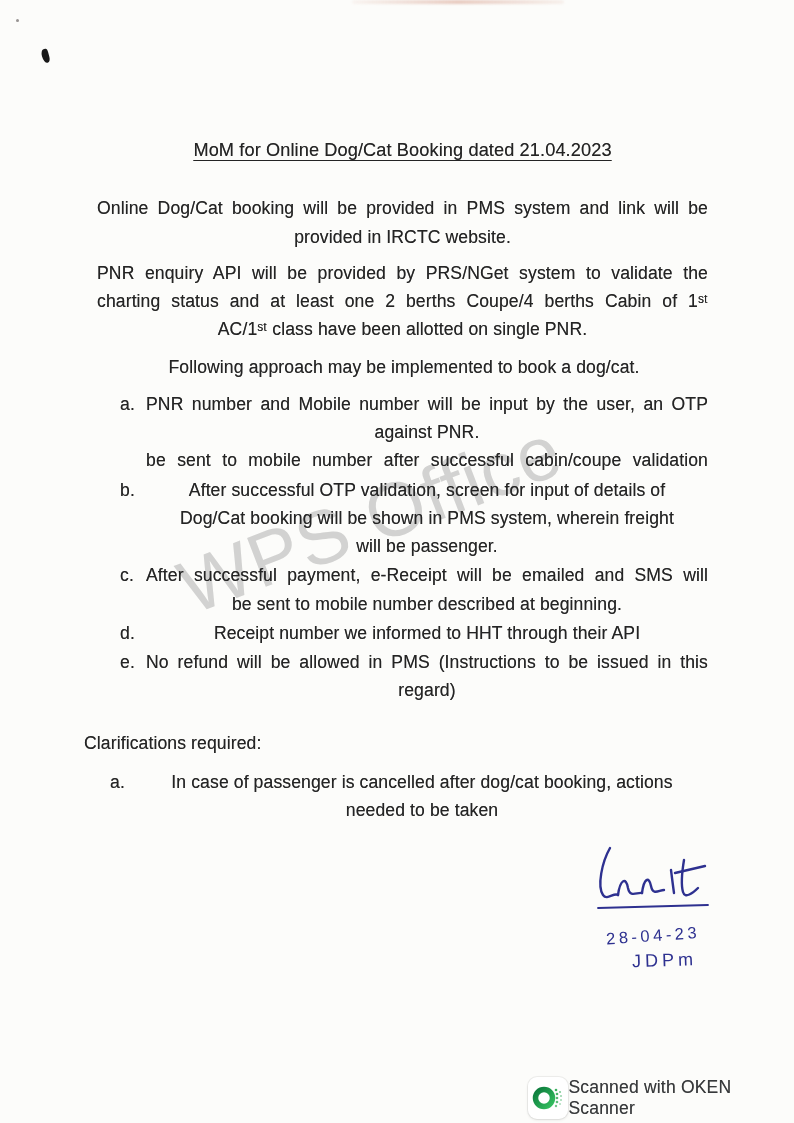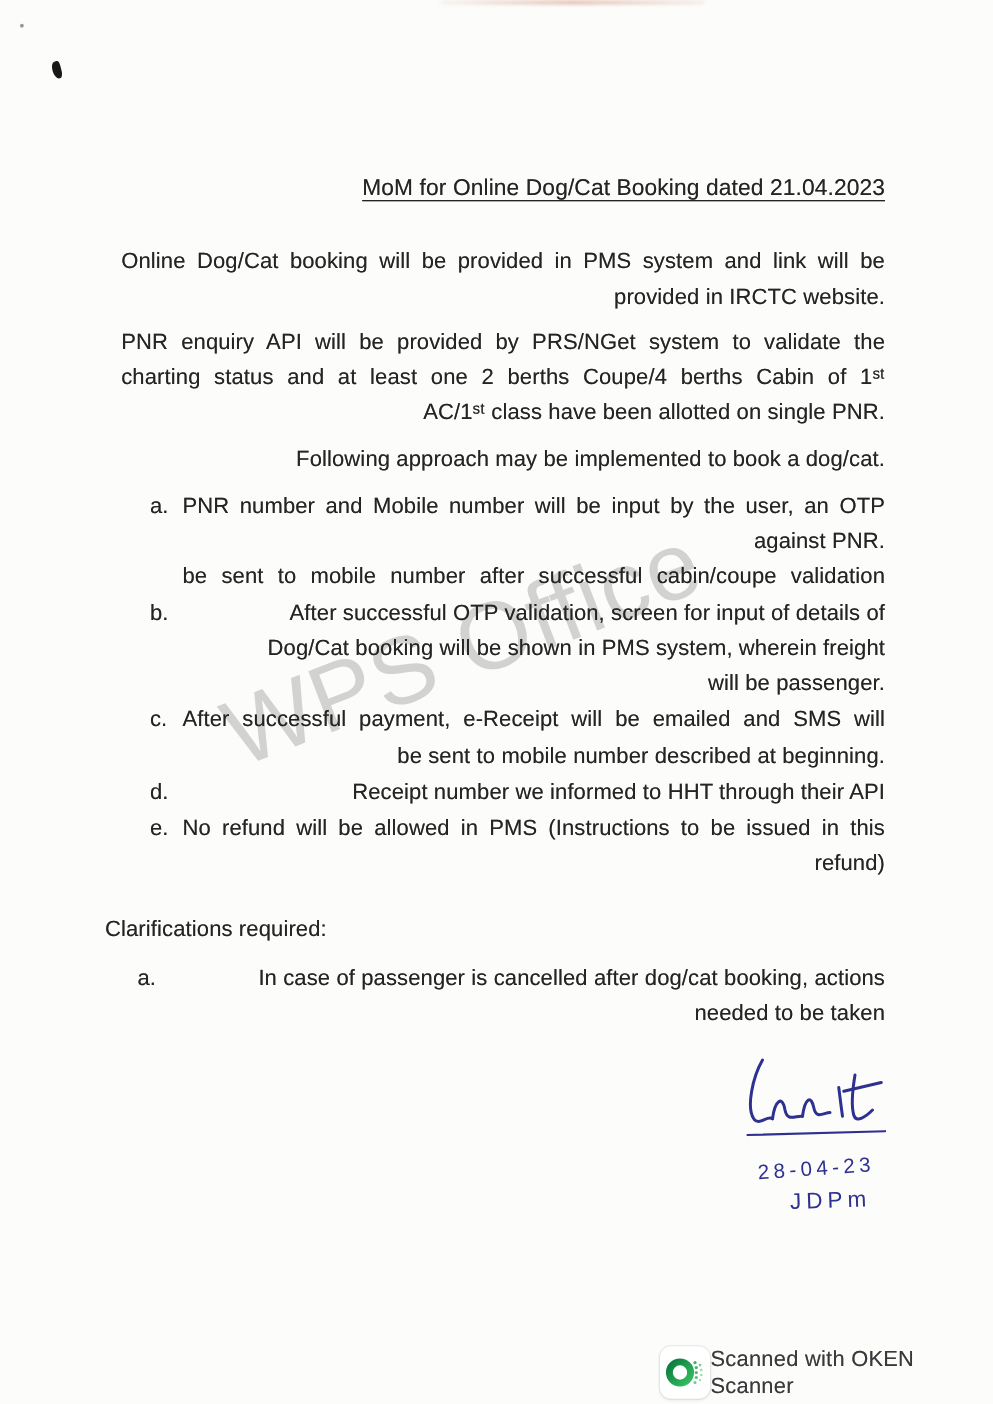--- a/index.html
+++ b/index.html
@@ -32,25 +32,25 @@
     transform:rotate(-21deg); transform-origin:center;
     z-index:0; pointer-events:none;
   }
   
   .content {
     position:absolute; left:97px; width:611px; top:136px; z-index:1;
     font-size:17.6px; line-height:28.25px; letter-spacing:0.1px;
     text-shadow:0 0 0.5px rgba(30,30,30,0.55);
   }
   .title {
-    text-align:right; font-size:18.2px;
+    text-align:center; font-size:18.2px;
     text-decoration:underline; text-underline-offset:4px;
     margin-bottom:11px;
   }
-  .line { text-align:right; }
+  .line { text-align:center; }
   .line.j { text-align:justify; text-align-last:justify; }
   .para.p1 { margin-bottom:8px;margin-top:30px; }
   .para.p2 { margin-bottom:9px; }
   .para.p3 { margin-bottom:9px; margin-left:3px; }
   .list { padding-left:23px; }
   .li { display:flex; margin-bottom:1px; }
   .li-label { flex:0 0 26px; }
   .li-body { flex:1; }
   .clar-heading { margin-top:24px; margin-left:-13px; margin-bottom:11px; }
   .clar-list { padding-left:13px; }
@@ -125,21 +125,21 @@
       <div class="li">
         <span class="li-label">d.</span>
         <div class="li-body">
           <div class="line">Receipt number we informed to HHT through their API</div>
         </div>
       </div>
       <div class="li">
         <span class="li-label">e.</span>
         <div class="li-body">
           <div class="line j">No refund will be allowed in PMS (Instructions to be issued in this</div>
-          <div class="line">refund)</div>
+          <div class="line">regard)</div>
         </div>
       </div>
     </div>
 
     <div class="clar-heading">Clarifications required:</div>
 
     <div class="list clar-list">
       <div class="li">
         <span class="li-label">a.</span>
         <div class="li-body">

